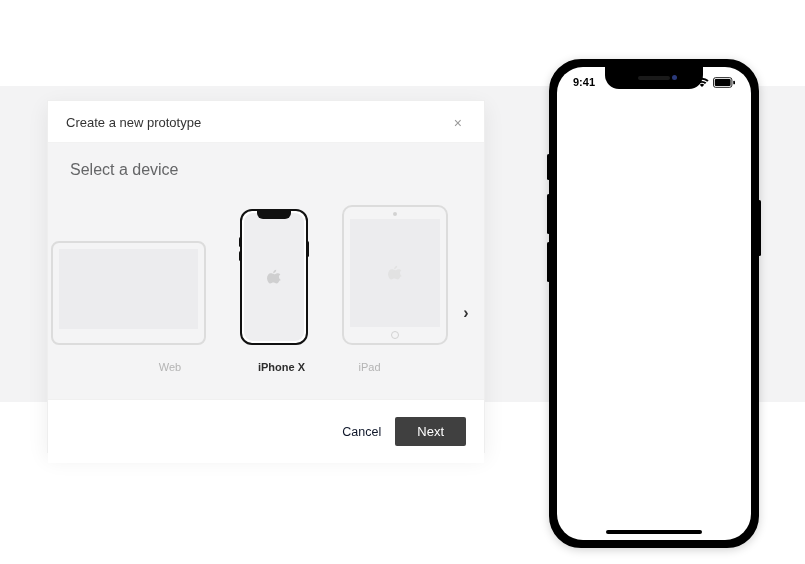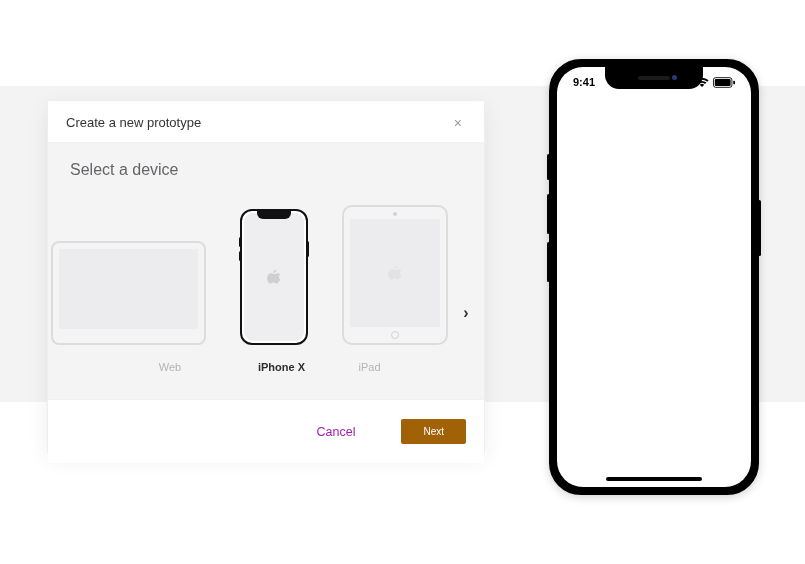--- a/index.html
+++ b/index.html
@@ -94,30 +94,30 @@
   }
   .ipad-home { position:absolute; bottom:4px; left:50%; transform:translateX(-50%); width:8px; height:8px; border-radius:50%; border:1px solid #d2d2d2; }
   .ipad-cam  { position:absolute; top:5px; left:50%; transform:translateX(-50%); width:4px; height:4px; border-radius:50%; background:#d2d2d2; }
   .ipad-mock .apple-icon { fill:#e2e2e2; }
 
   
   .modal-footer {
     background:#fff; height:64px; display:flex; align-items:center; justify-content:flex-end;
     gap: 14px; padding: 0 18px; border-top:1px solid #f0f0f0;
   }
-  .btn-cancel { font-size: 12.5px; color:#a21caf; cursor:pointer; }
+  .btn-cancel { font-size: 12.5px; color:#0f172a; cursor:pointer; }
   .btn-next {
-    background:#a16207; color:#fff; font-size:10px; font-weight:500;
-    padding: 7px 22px; border:none; border-radius:2px; cursor:pointer;margin-left:32px;
+    background:#404040; color:#fff; font-size:13px; font-weight:500;
+    padding: 7px 22px; border:none; border-radius:2px; cursor:pointer;
   }
 
   
   .preview-phone {
     position:absolute; left: 549px; top: 59px;
-    width: 210px; height: 436px;
+    width: 210px; height: 489px;
     border: 5px solid #000; border-radius: 32px;
     background:#000;
     box-shadow: 0 2px 10px rgba(0,0,0,0.18);
   }
   .preview-phone .inner {
     position:absolute; inset:3px; background:#fff; border-radius:26px; overflow:hidden;
   }
   .preview-phone .notch {
     position:absolute; top:0; left:50%; transform:translateX(-50%);
     width:98px; height:22px; background:#000;

